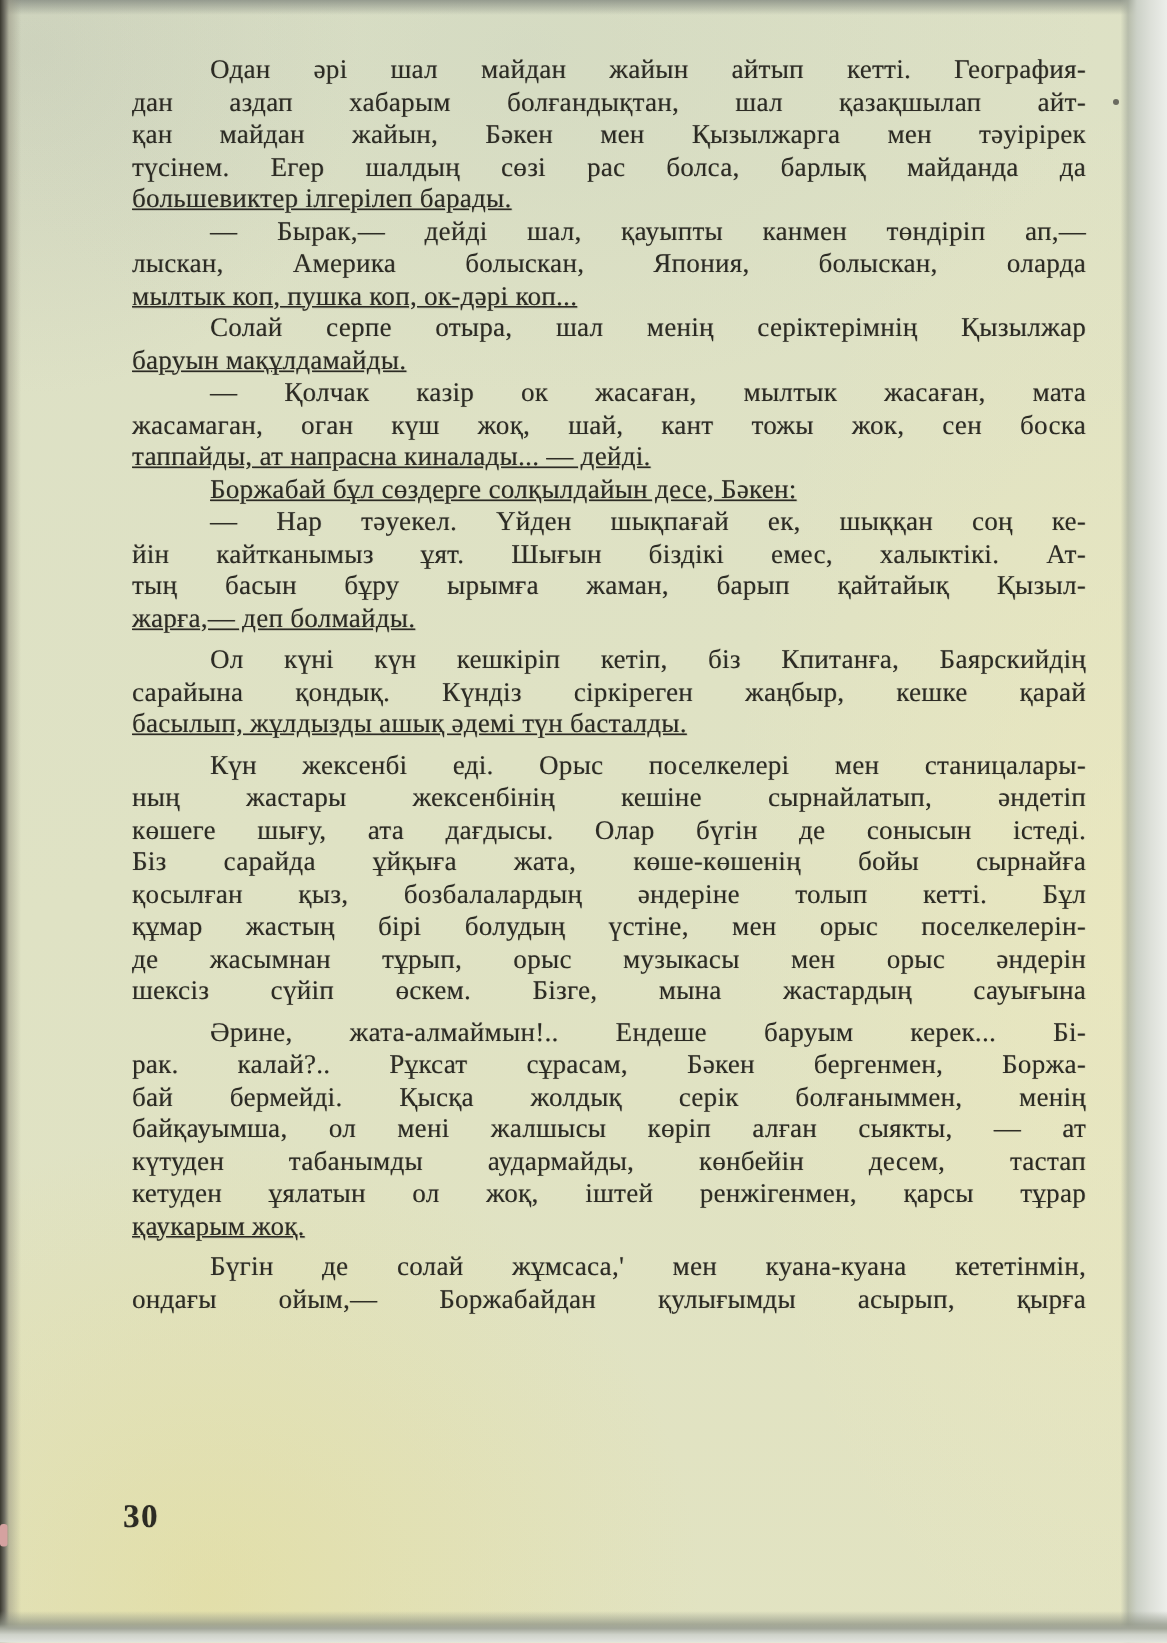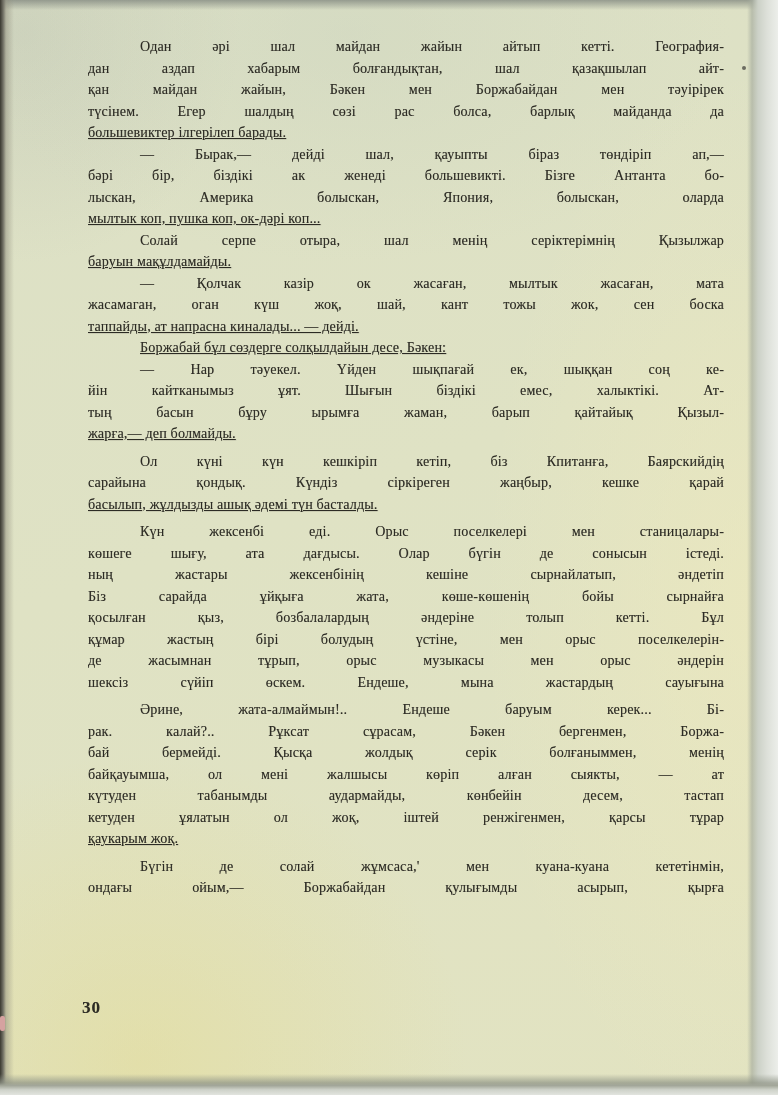--- a/index.html
+++ b/index.html
@@ -48,62 +48,61 @@
     position: absolute; left: 742px; top: 66px; width: 4px; height: 4px;
     border-radius: 50%; background: #6b6b60;
   }
   .speck-pink {
     position: absolute; left: 0px; top: 1016px; width: 5px; height: 15px;
     background: #d5a2a0; border-radius: 2px;
   }
   .text-col {
     position: absolute; left: 88px; top: 36px; width: 636px;
     color: #2c2b24;
-    font-size: 14px;
+    font-size: 18px;
     line-height: 21.5px;
     letter-spacing: 0.2px;
     text-shadow: 0.3px 0.3px 0.5px rgba(44,43,36,0.38);
   }
   .para .line {
     text-align: justify;
     text-align-last: justify;
   }
   .para .line.last { text-align-last: left; text-decoration: underline; }
   .para .line.first { text-indent: 52px; }
   .para.gap { margin-top: 6px; }
   .page-num {
     position: absolute; left: 82px; top: 998px;
-    font-size: 17px; font-weight: bold;
+    font-size: 22px; font-weight: bold;
     color: #2c2b24; letter-spacing: 1px;
     text-shadow: 0.3px 0.3px 0.5px rgba(44,43,36,0.38);
   }
 </style>
 </head>
 <body>
 
 <div class="scan">
   <div class="paper"></div>
   <div class="edge-top"></div>
   <div class="edge-left"></div>
   <div class="edge-right"></div>
   <div class="edge-bottom"></div>
   <div class="speck-ink"></div>
   <div class="speck-pink"></div>
 
   <div class="text-col">
       <div class="para">
         <div class="line first">Одан әрі шал майдан жайын айтып кетті.  География-</div>
         <div class="line">дан аздап хабарым болғандықтан, шал қазақшылап айт-</div>
-        <div class="line">қан майдан жайын, Бәкен мен Боржабайдан мен тәуірірек</div>
+        <div class="line">қан майдан жайын, Бәкен мен Қызылжарга мен тәуірірек</div>
         <div class="line">түсінем. Егер шалдың сөзі рас болса, барлық майданда да</div>
         <div class="line last">большевиктер ілгерілеп барады.</div>
       </div>
       <div class="para">
-        <div class="line first">— Бырак,— дейді шал, қауыпты біраз төндіріп ап,—</div>
-        <div class="line">бәрі бір, біздікі ак женеді большевикті. Бізге Антанта бо-</div>
+        <div class="line first">— Бырак,— дейді шал, қауыпты канмен төндіріп ап,—</div>
         <div class="line">лыскан, Америка болыскан,  Япония, болыскан,  оларда</div>
         <div class="line last">мылтык коп, пушка коп, ок-дәрі коп...</div>
       </div>
       <div class="para">
         <div class="line first">Солай серпе отыра, шал менің серіктерімнің Қызылжар</div>
         <div class="line last">баруын мақұлдамайды.</div>
       </div>
       <div class="para">
         <div class="line first">— Қолчак казір ок жасаған, мылтык жасаған, мата</div>
         <div class="line">жасамаган, оган күш жоқ, шай, кант тожы жок, сен боска</div>
@@ -118,27 +117,27 @@
         <div class="line">тың басын бұру ырымға жаман, барып қайтайық Қызыл-</div>
         <div class="line last">жарға,— деп болмайды.</div>
       </div>
       <div class="para gap">
         <div class="line first">Ол күні күн кешкіріп кетіп, біз Кпитанға, Баярскийдің</div>
         <div class="line">сарайына қондық. Күндіз сіркіреген жаңбыр, кешке қарай</div>
         <div class="line last">басылып, жұлдызды ашық әдемі түн басталды.</div>
       </div>
       <div class="para gap">
         <div class="line first">Күн жексенбі еді. Орыс поселкелері мен станицалары-</div>
+        <div class="line">ның жастары жексенбінің кешіне сырнайлатып, әндетіп</div>
         <div class="line">көшеге шығу, ата дағдысы. Олар бүгін де сонысын істеді.</div>
-        <div class="line">ның жастары жексенбінің кешіне сырнайлатып, әндетіп</div>
         <div class="line">Біз сарайда ұйқыға жата, көше-көшенің бойы сырнайға</div>
         <div class="line">қосылған қыз, бозбалалардың әндеріне толып кетті. Бұл</div>
         <div class="line">құмар жастың бірі болудың үстіне, мен орыс поселкелерін-</div>
         <div class="line">де жасымнан тұрып, орыс музыкасы мен орыс әндерін</div>
-        <div class="line">шексіз сүйіп өскем. Ендеше, мына жастардың сауығына</div>
+        <div class="line">шексіз сүйіп өскем. Бізге, мына жастардың сауығына</div>
       </div>
       <div class="para gap">
         <div class="line first">Әрине, жата-алмаймын!.. Ендеше баруым керек... Бі-</div>
         <div class="line">рак. калай?.. Рұксат сұрасам, Бәкен бергенмен, Боржа-</div>
         <div class="line">бай бермейді. Қысқа жолдық серік болғаныммен, менің</div>
         <div class="line">байқауымша, ол мені жалшысы көріп алған сыякты, — ат</div>
         <div class="line">күтуден табанымды аудармайды, көнбейін десем, тастап</div>
         <div class="line">кетуден ұялатын ол жоқ, іштей ренжігенмен, қарсы тұрар</div>
         <div class="line last">қаукарым жоқ.</div>
       </div>

